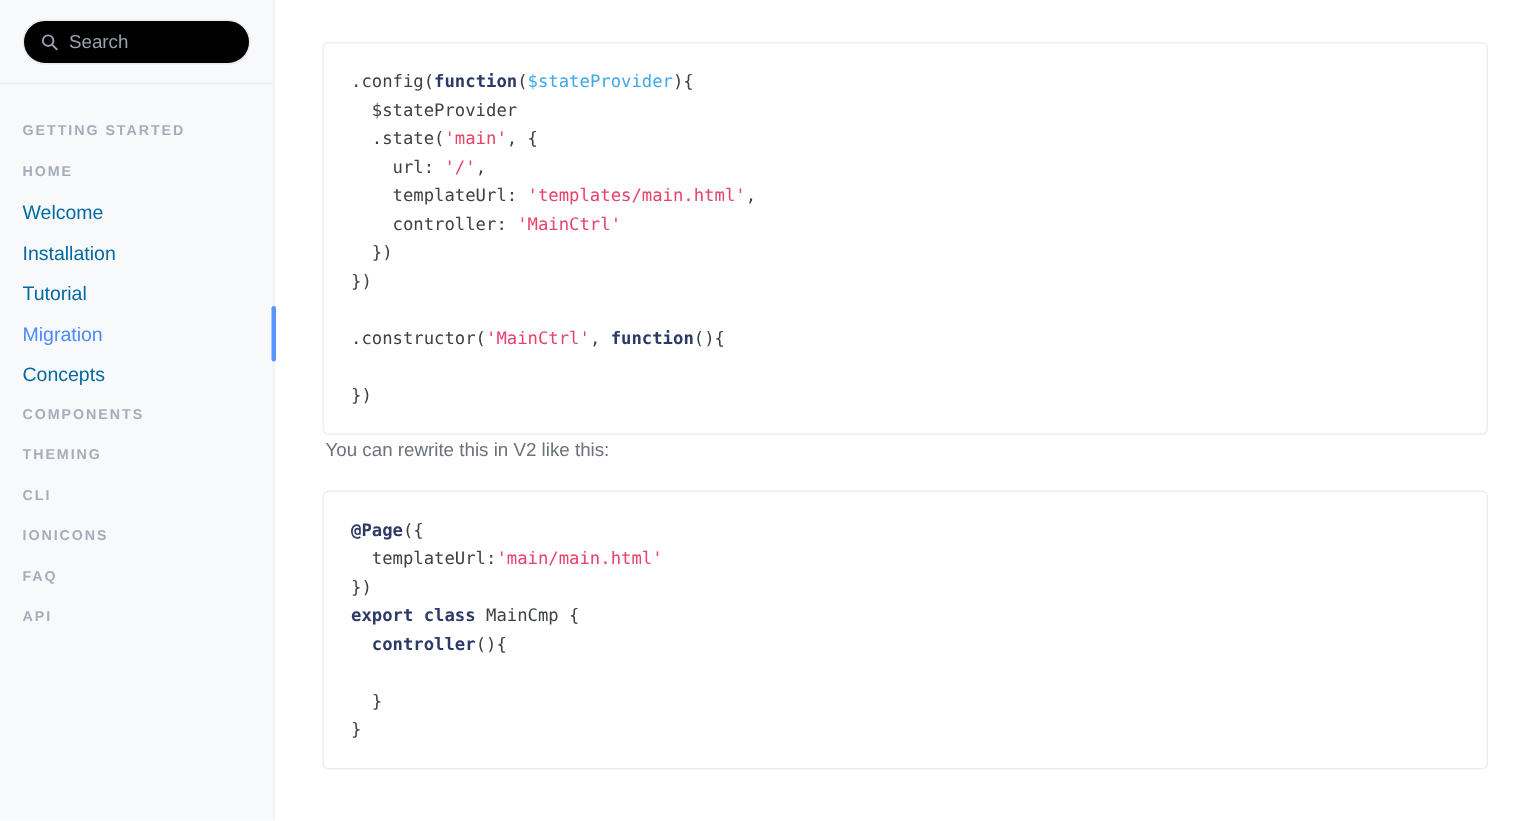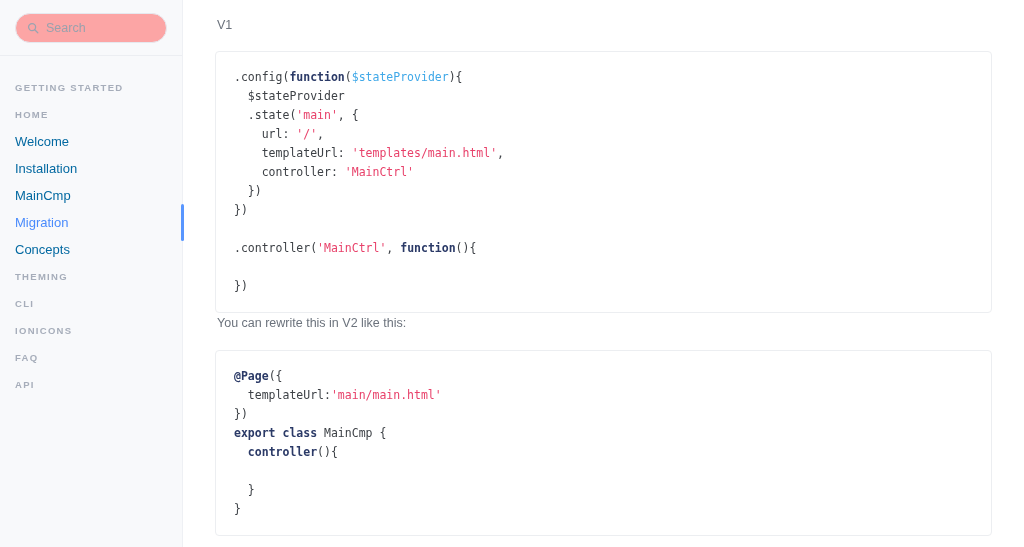--- a/index.html
+++ b/index.html
@@ -38,21 +38,21 @@
     padding: 0 15px;
     border-bottom: 1px solid #eceef2;
   }
 
   .search-box {
     position: relative;
     width: 153px;
     height: 30px;
     border: 1px solid #e6e9ef;
     border-radius: 16px;
-    background: #fca5a5;
+    background: #000000;
     display: flex;
     align-items: center;
     padding-left: 11px;
   }
 
   .search-icon {
     width: 12px; height: 12px;
     flex: 0 0 auto;
     display: block;
     margin-right: 7px;
@@ -178,48 +178,48 @@
         </span>
         <input class="search-input" type="text" placeholder="Search" style="">
       </div>
     </div>
 
     <nav class="nav">
       <span class="nav-section">GETTING STARTED</span>
       <span class="nav-section">HOME</span>
       <a class="nav-link" href="#">Welcome</a>
       <a class="nav-link" href="#">Installation</a>
-      <a class="nav-link" href="#">MainCmp</a>
+      <a class="nav-link" href="#">Tutorial</a>
       <a class="nav-link active" href="#">Migration</a>
       <a class="nav-link" href="#">Concepts</a>
+      <span class="nav-section">COMPONENTS</span>
       <span class="nav-section">THEMING</span>
       <span class="nav-section">CLI</span>
       <span class="nav-section">IONICONS</span>
       <span class="nav-section">FAQ</span>
       <span class="nav-section">API</span>
     </nav>
 
     <div class="active-marker"></div>
   </aside>
 
   <main class="content">
 
-    <p class="para heading-v1">V1</p>
 
     <div class="codeblock first">
       <pre class="code"><span class="tok-plain">.config(</span><span class="tok-kw">function</span><span class="tok-punc">(</span><span class="tok-var">$stateProvider</span><span class="tok-punc">){</span>
 <span class="tok-plain">  $stateProvider</span>
 <span class="tok-plain">  .state(</span><span class="tok-str">'main'</span><span class="tok-punc">, {</span>
 <span class="tok-plain">    url: </span><span class="tok-str">'/'</span><span class="tok-punc">,</span>
 <span class="tok-plain">    templateUrl: </span><span class="tok-str">'templates/main.html'</span><span class="tok-punc">,</span>
 <span class="tok-plain">    controller: </span><span class="tok-str">'MainCtrl'</span>
 <span class="tok-plain">  })</span>
 <span class="tok-plain">})</span>
 <span class="tok-plain"></span>
-<span class="tok-plain">.controller(</span><span class="tok-str">'MainCtrl'</span><span class="tok-punc">, </span><span class="tok-kw">function</span><span class="tok-punc">(){</span>
+<span class="tok-plain">.constructor(</span><span class="tok-str">'MainCtrl'</span><span class="tok-punc">, </span><span class="tok-kw">function</span><span class="tok-punc">(){</span>
 <span class="tok-plain"></span>
 <span class="tok-plain">})</span></pre>
     </div>
 
     <p class="para between">You can rewrite this in V2 like this:</p>
 
     <div class="codeblock second">
       <pre class="code"><span class="tok-kw">@Page</span><span class="tok-punc">({</span>
 <span class="tok-plain">  templateUrl:</span><span class="tok-str">'main/main.html'</span>
 <span class="tok-plain">})</span>

